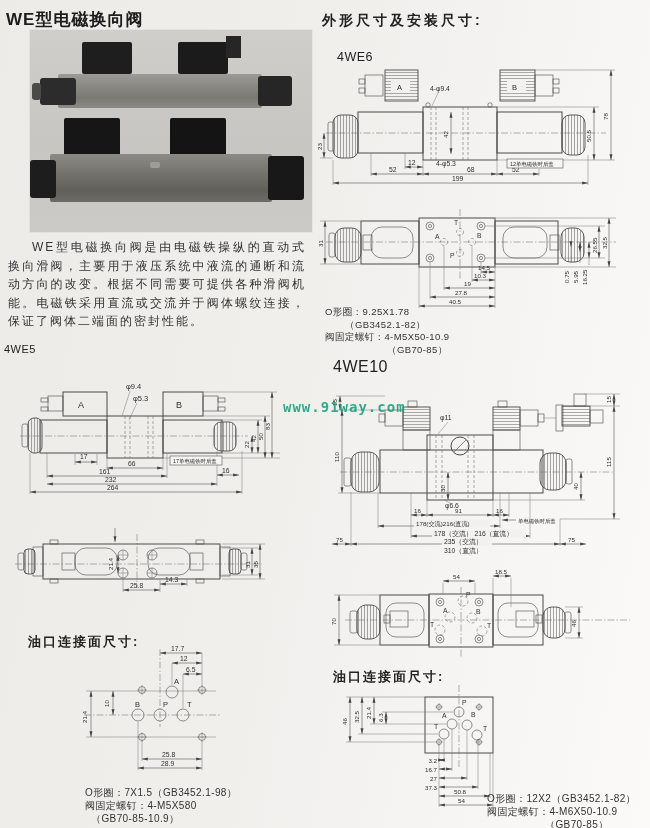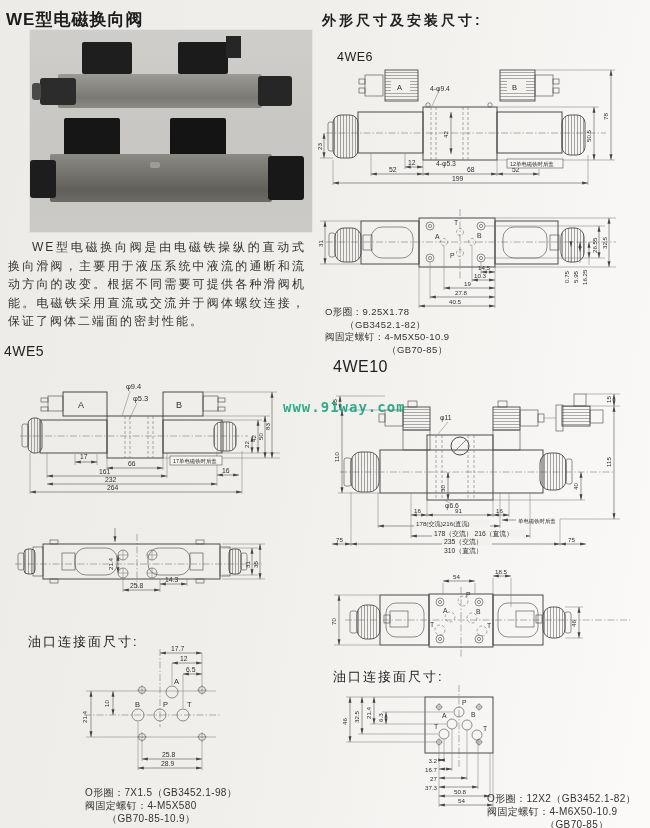--- a/index.html
+++ b/index.html
@@ -2,21 +2,21 @@
 <html><head>
 <meta charset="utf-8">
 <style>
   html,body{margin:0;padding:0}
   body{width:650px;height:828px;overflow:hidden;position:relative;
        background:linear-gradient(100deg,#ecebe8 0%,#f0efec 45%,#f7f6f4 80%,#fbfaf9 100%);
        font-family:"Liberation Sans",sans-serif;color:#2e2e2e}
   .abs{position:absolute}
   .title{font-size:17px;font-weight:bold;letter-spacing:1px;color:#1c1c1c}
   .h2{font-size:14px;font-weight:600;letter-spacing:3px;color:#222}
-  .h3{font-size:13px;font-weight:400;letter-spacing:2px;color:#222}
+  .h3{font-size:13px;font-weight:700;letter-spacing:2px;color:#222}
   .sub{font-size:12.5px;color:#222;letter-spacing:.5px}
   .desc{font-size:12px;line-height:18.5px;letter-spacing:2px;text-align:justify;
         text-indent:2em;color:#333;margin:0}
   .notes{font-size:9.5px;line-height:12.5px;color:#333;letter-spacing:.4px}
   .notes10{font-size:10px;line-height:13px;color:#333;letter-spacing:.4px}
   .wm{font-family:"DejaVu Sans Mono",monospace;font-size:14px;letter-spacing:1px;
       color:rgba(16,158,118,.85);font-weight:bold}
   
   .photo{background:linear-gradient(180deg,#cfcecb 0%,#c7c6c2 55%,#cbcac6 100%);
          box-shadow:0 0 0 1px rgba(0,0,0,.04)}
@@ -73,21 +73,21 @@
     <div style="left:140px;top:4px;width:56px;height:38px;background:#141414;border-radius:2px"></div>
     <div style="left:20px;top:40px;width:222px;height:48px;background:linear-gradient(180deg,#8b8a85,#605f59 75%,#6c6b65);border-radius:2px"></div>
     <div style="left:0;top:46px;width:26px;height:38px;background:#1d1d1d;border-radius:3px"></div>
     <div style="left:238px;top:42px;width:36px;height:44px;background:#181818;border-radius:3px"></div>
     <div style="left:120px;top:48px;width:10px;height:6px;background:#9d9c97;border-radius:2px"></div>
   </div>
 </div>
 
 <p class="abs desc" style="left:8px;top:238px;width:298px">WE型电磁换向阀是由电磁铁操纵的直动式换向滑阀，主要用于液压系统中液流的通断和流动方向的改变。根据不同需要可提供各种滑阀机能。电磁铁采用直流或交流并于阀体螺纹连接，保证了阀体二端面的密封性能。</p>
 
-<div class="abs sub" style="left:4px;top:343px;font-size:14px">4WE5</div>
+<div class="abs sub" style="left:4px;top:343px;font-size:11px">4WE5</div>
 
 <svg class="d" style="left:0;top:358px" width="320" height="152" viewBox="0 0 320 152">
   <g>
     <rect class="o" x="63" y="34" width="44" height="24"></rect>
     <rect class="o2" x="48" y="38" width="15" height="15"></rect>
     <rect class="o2" x="41" y="40" width="7" height="4"></rect>
       <rect class="o2" x="41" y="49" width="7" height="4"></rect>
     <rect class="o" x="163" y="34" width="40" height="24"></rect>
     <rect class="o2" x="203" y="38" width="15" height="15"></rect>
     <rect class="o2" x="218" y="40" width="7" height="4"></rect>
@@ -253,21 +253,21 @@
     <text class="t65" x="134" y="111.5">25.8</text>
     <line class="ext" x1="110" y1="77" x2="110" y2="125"></line>
     <line class="dim" x1="110" y1="123" x2="174" y2="123" marker-start="url(#as)" marker-end="url(#ae)"></line>
     <text class="t65" x="133" y="120.5">28.9</text>
   </g>
 </svg>
 
 <div class="abs notes10" style="left:85px;top:786px">
   <div>O形圈：7X1.5（GB3452.1-98）</div>
   <div>阀固定螺钉：4-M5X580</div>
-  <div style="margin-left:22px">（GB70-85-10.9）</div>
+  <div style="margin-left:6px">（GB70-85-10.9）</div>
 </div>
 
 <div class="abs h2" style="left:322px;top:12px">外形尺寸及安装尺寸:</div>
 <div class="abs sub" style="left:337px;top:50px">4WE6</div>
 
 <svg class="d" style="left:318px;top:62px" width="332" height="142" viewBox="0 0 332 142">
   <g>
     <rect class="o2" x="47" y="13" width="18" height="21"></rect>
     <rect class="o2" x="41" y="17" width="6" height="5"></rect>
       <rect class="o2" x="41" y="26" width="6" height="5"></rect>

